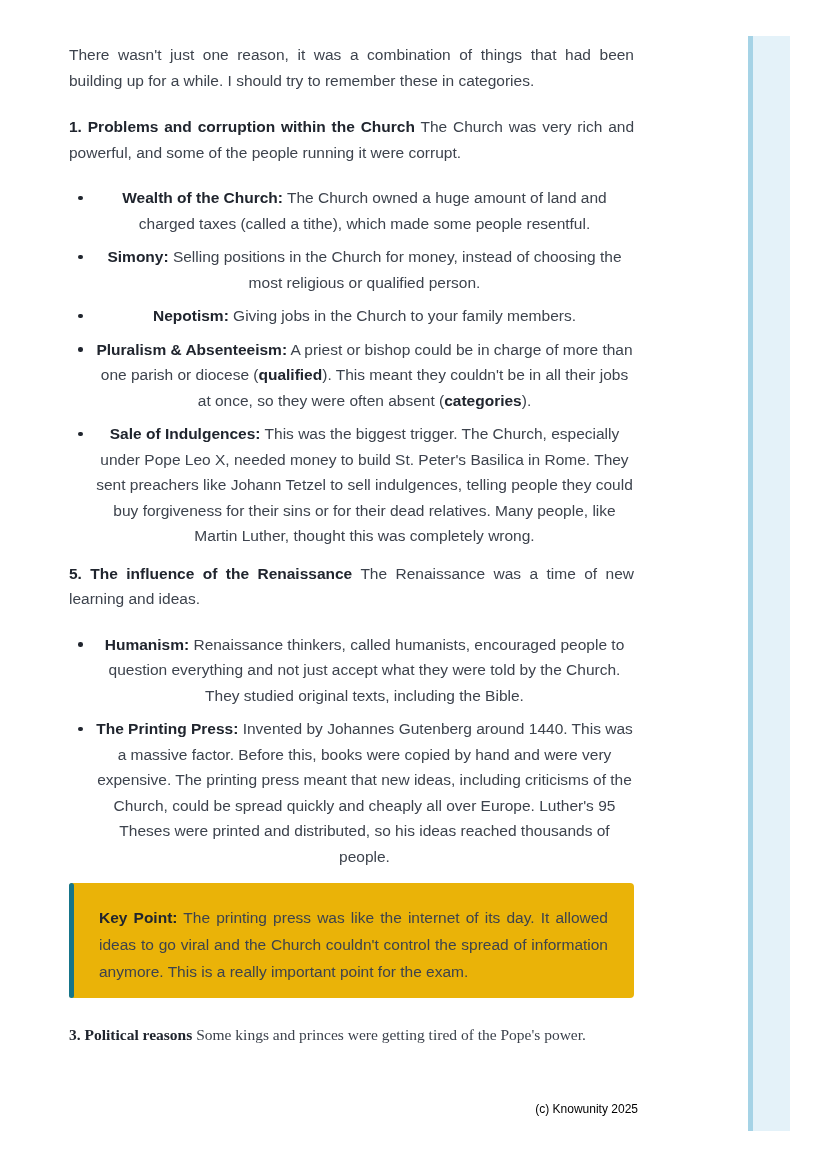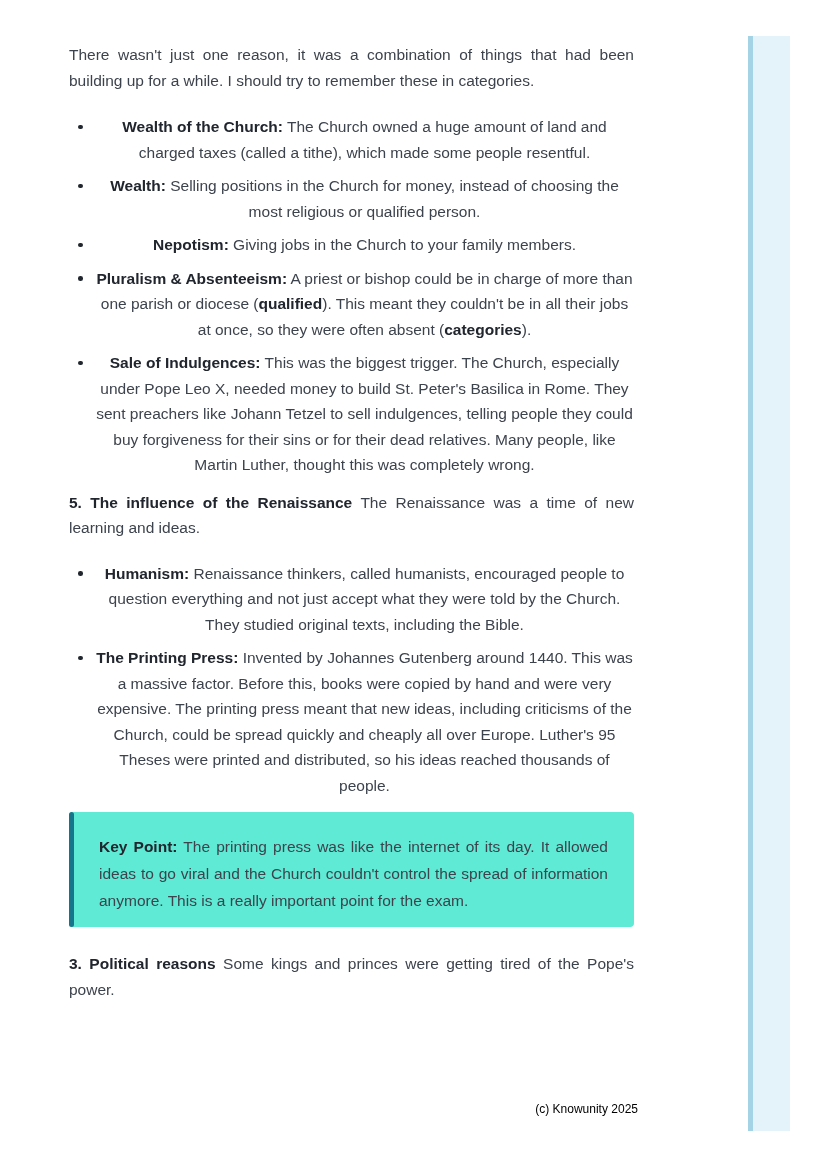--- a/index.html
+++ b/index.html
@@ -44,36 +44,36 @@
     position: absolute;
     left: 9px;
     top: 10.5px;
     width: 4.5px;
     height: 4.5px;
     border-radius: 50%;
     background: #20252e;
   }
   .callout {
     position: relative;
-    background: #5eead4;
+    background: #eab308;
     border-radius: 4px;
     padding: 21px 26px 13px 30px;
     margin-bottom: 24px;
   }
   .callout-bar {
     position: absolute;
     left: 0;
     top: 0;
     bottom: 0;
     width: 5px;
     border-radius: 3px;
     background: #16758a;
   }
   .callout-text { font-size: 15.5px; line-height: 27px; }
-  .final-section { margin-bottom: 0; }
+  .final-section { margin-bottom: 0; font-family: Liberation Serif, serif; }
   .side-strip-light {
     position: absolute;
     left: 753px;
     top: 36px;
     width: 37px;
     height: 1095px;
     background: #e4f2f9;
   }
   .side-strip-line {
     position: absolute;
@@ -95,24 +95,25 @@
 </style>
 </head>
 <body>
 
 <div class="page">
 
   <div class="content">
 
     <p class="intro justify">There wasn't just one reason, it was a combination of things that had been building up for a while. I should try to remember these in categories.</p>
 
+    <p class="section-lead justify"><strong>1. Problems and corruption within the Church</strong><span> The Church was very rich and powerful, and some of the people running it were corrupt.</span></p>
 
     <ul class="bullets">
       <li class="bullet"><span class="dot"></span><span><strong>Wealth of the Church:</strong><span> The Church owned a huge amount of land and charged taxes (called a tithe), which made some people resentful.</span></span></li>
-      <li class="bullet"><span class="dot"></span><span><strong>Wealth:</strong><span> Selling positions in the Church for money, instead of choosing the most religious or qualified person.</span></span></li>
+      <li class="bullet"><span class="dot"></span><span><strong>Simony:</strong><span> Selling positions in the Church for money, instead of choosing the most religious or qualified person.</span></span></li>
       <li class="bullet"><span class="dot"></span><span><strong>Nepotism:</strong><span> Giving jobs in the Church to your family members.</span></span></li>
       <li class="bullet"><span class="dot"></span><span><strong>Pluralism &amp; Absenteeism:</strong><span> A priest or bishop could be in charge of more than one parish or diocese (</span><strong>qualified</strong><span>). This meant they couldn't be in all their jobs at once, so they were often absent (</span><strong>categories</strong><span>).</span></span></li>
       <li class="bullet"><span class="dot"></span><span><strong>Sale of Indulgences:</strong><span> This was the biggest trigger. The Church, especially under Pope Leo X, needed money to build St. Peter's Basilica in Rome. They sent preachers like Johann Tetzel to sell indulgences, telling people they could buy forgiveness for their sins or for their dead relatives. Many people, like Martin Luther, thought this was completely wrong.</span></span></li>
     </ul>
 
     <p class="section-lead justify"><strong>5. The influence of the Renaissance</strong><span> The Renaissance was a time of new learning and ideas.</span></p>
 
     <ul class="bullets last">
       <li class="bullet"><span class="dot"></span><span><strong>Humanism:</strong><span> Renaissance thinkers, called humanists, encouraged people to question everything and not just accept what they were told by the Church. They studied original texts, including the Bible.</span></span></li>
       <li class="bullet"><span class="dot"></span><span><strong>The Printing Press:</strong><span> Invented by Johannes Gutenberg around 1440. This was a massive factor. Before this, books were copied by hand and were very expensive. The printing press meant that new ideas, including criticisms of the Church, could be spread quickly and cheaply all over Europe. Luther's 95 Theses were printed and distributed, so his ideas reached thousands of people.</span></span></li>

